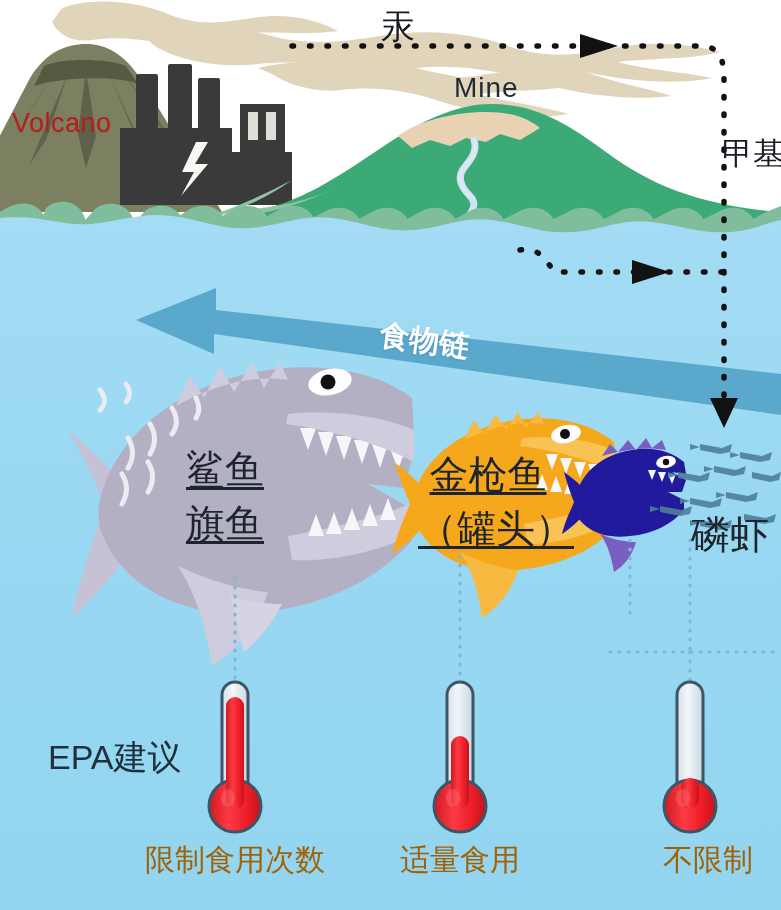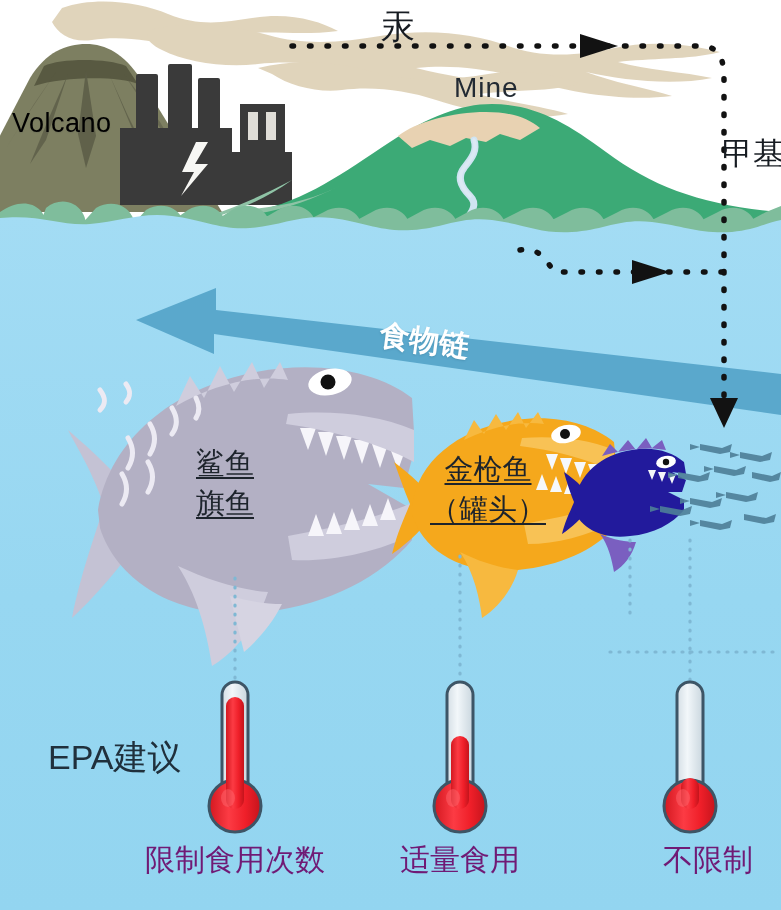--- a/index.html
+++ b/index.html
@@ -23,21 +23,21 @@
     height: 910px;
   }
   .lbl {
     position: absolute;
     white-space: pre;
     line-height: 1.12;
     user-select: none;
   }
   
   .lbl-white {
-    color: #000000;
+    color: #b91c1c;
     font-size: 27px;
     letter-spacing: 0.5px;
     text-shadow: 0 1px 1px rgba(80,80,80,.18);
   }
   .lbl-mine {
     color: #222a33;
     font-size: 28px;
     letter-spacing: 1px;
     margin-left: 39px;
   }
@@ -56,32 +56,32 @@
   .lbl-chain {
     color: #ffffff;
     font-size: 30px;
     font-weight: 600;
     transform: rotate(7.5deg);
     transform-origin: left top;
     text-shadow: 0 1px 2px rgba(40,90,120,.25);
   }
   .lbl-fish {
     color: #1d242c;
-    font-size: 29px;
+    font-size: 39px;
     font-weight: 500;
     text-align: center;
     line-height: 1.38;
   }
   .lbl-epa {
     color: #20303c;
     font-size: 34px;
     font-weight: 400;
   }
   .lbl-advice {
-    color: #701a75;
+    color: #a16207;
     font-size: 30px;
     font-weight: 500;
     text-align: center;
   }
 </style>
 </head>
 <body>
 
 <div id="stage">
 
@@ -390,20 +390,21 @@
 
   <div class="lbl lbl-fish" style="left:175px; top:443px; width:100px;
        text-decoration:underline; text-underline-offset:4px;">鲨鱼
 旗鱼</div>
 
   <div class="lbl lbl-fish" style="left:418px; top:452px; width:140px;
        text-decoration:underline; text-underline-offset:4px;font-family:Liberation Mono, monospace;">金枪鱼
 （罐头）</div>
 
 
+  <div class="lbl lbl-fish" style="left:688px; top:508px; width:84px;">磷虾</div>
 
   <div class="lbl lbl-epa" style="left:48px; top:738px;">EPA建议</div>
 
   <div class="lbl lbl-advice" style="left:135px; top:843px; width:200px;">限制食用次数</div>
 
   <div class="lbl lbl-advice" style="left:385px; top:843px; width:150px;">适量食用</div>
 
   <div class="lbl lbl-advice" style="left:637px; top:843px; width:106px;margin-left:18px;">不限制</div>
 
 </div>

